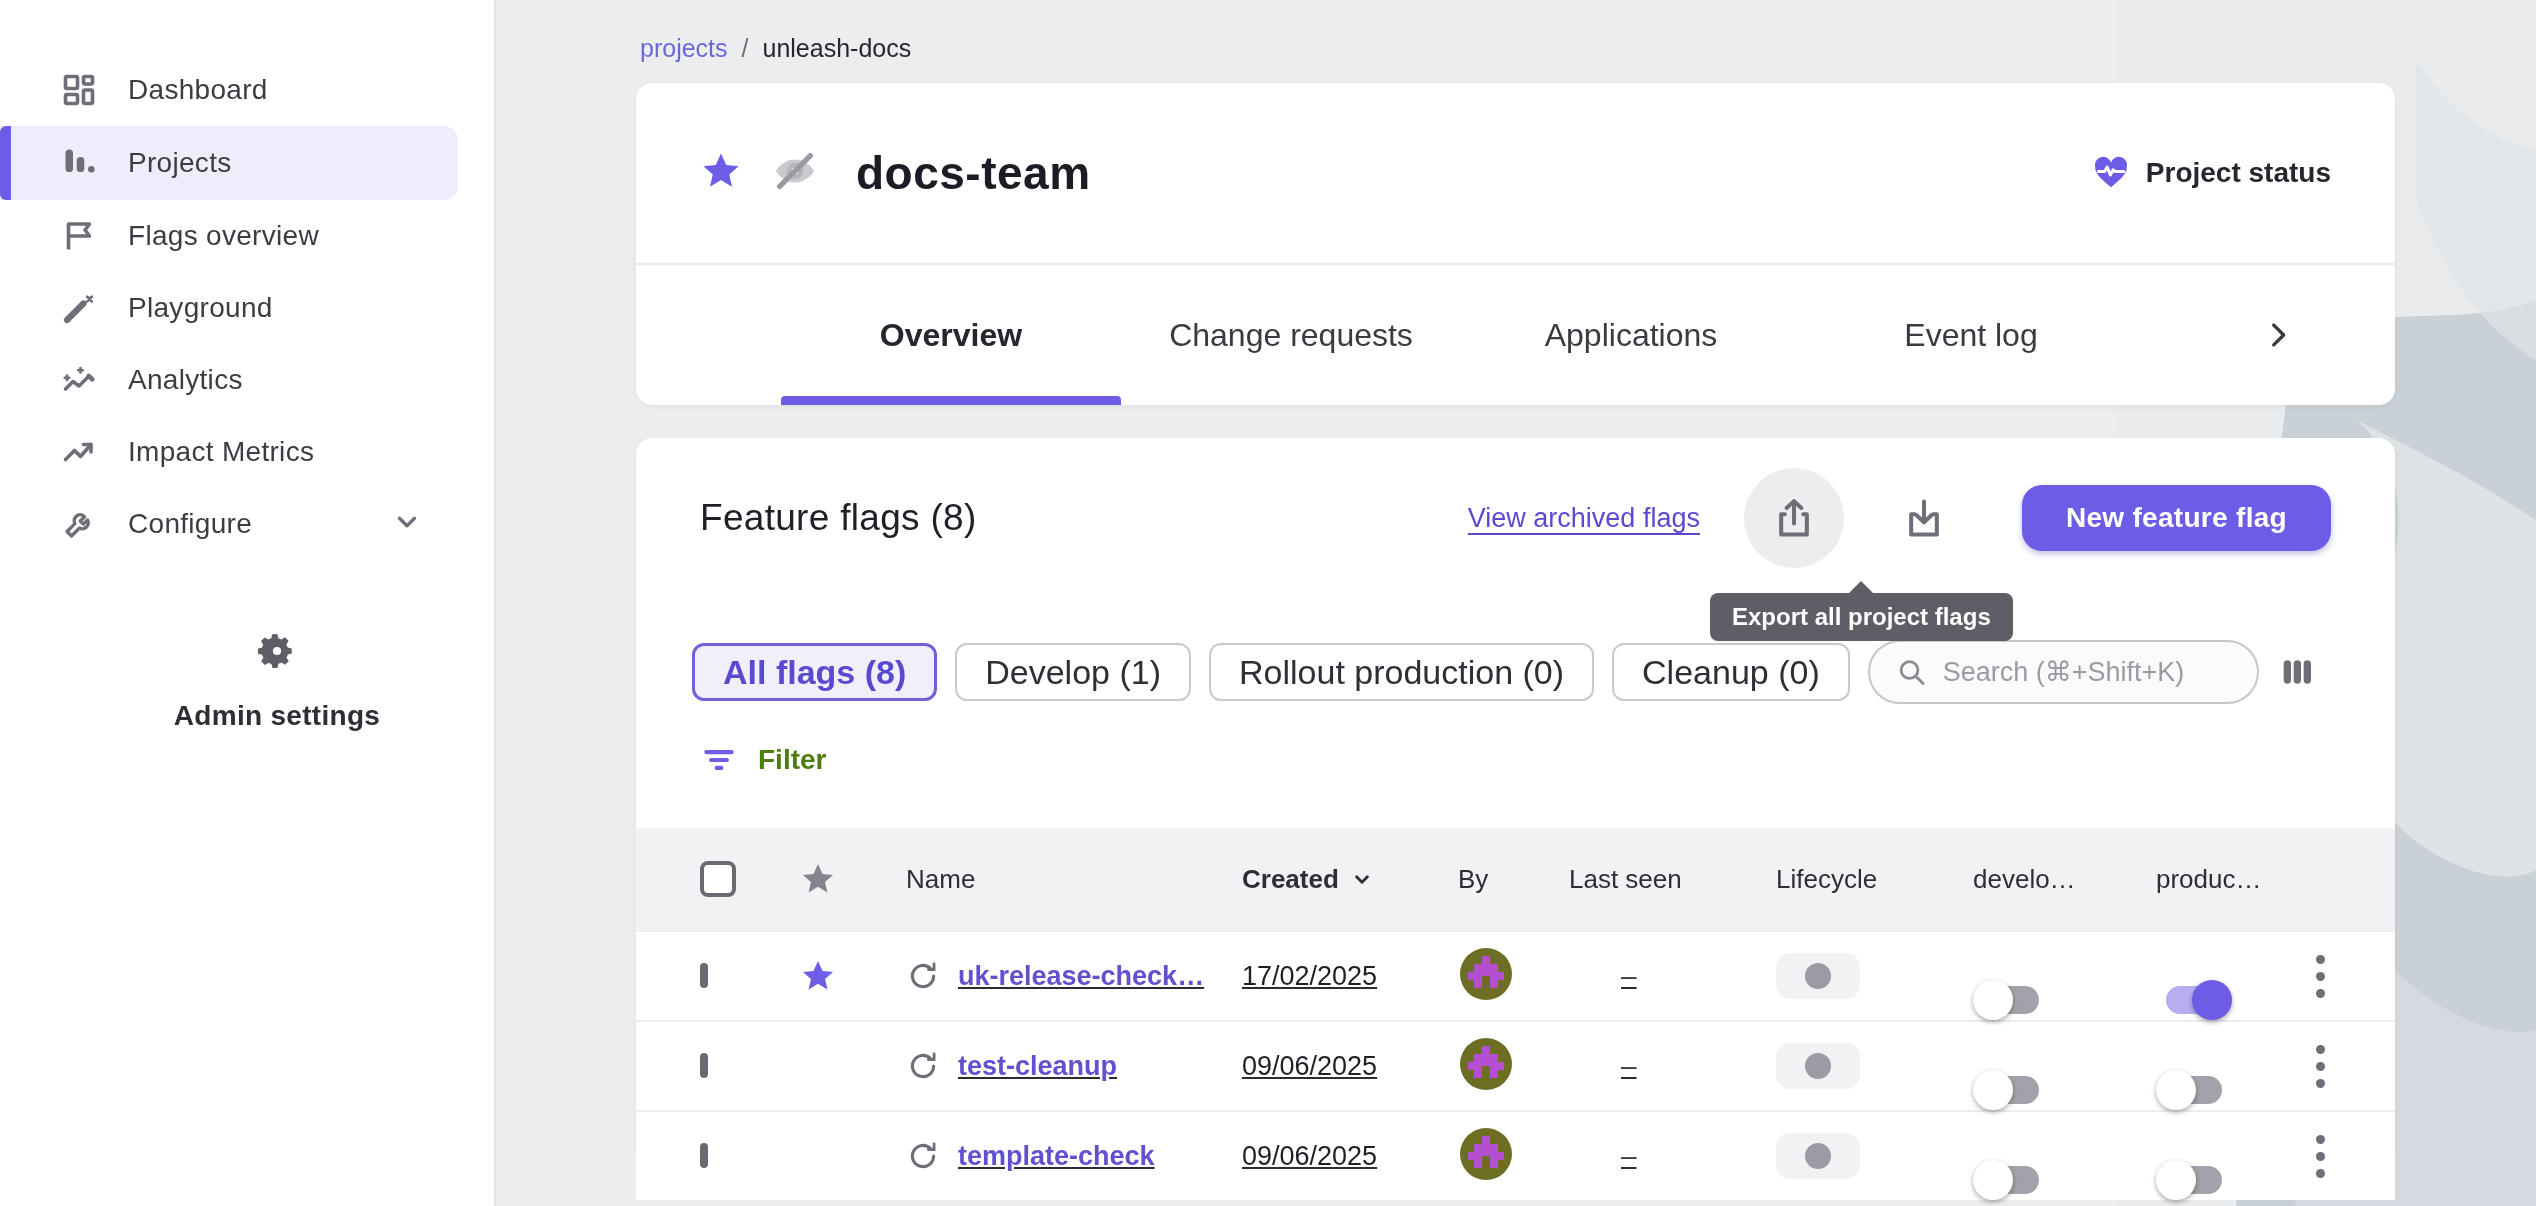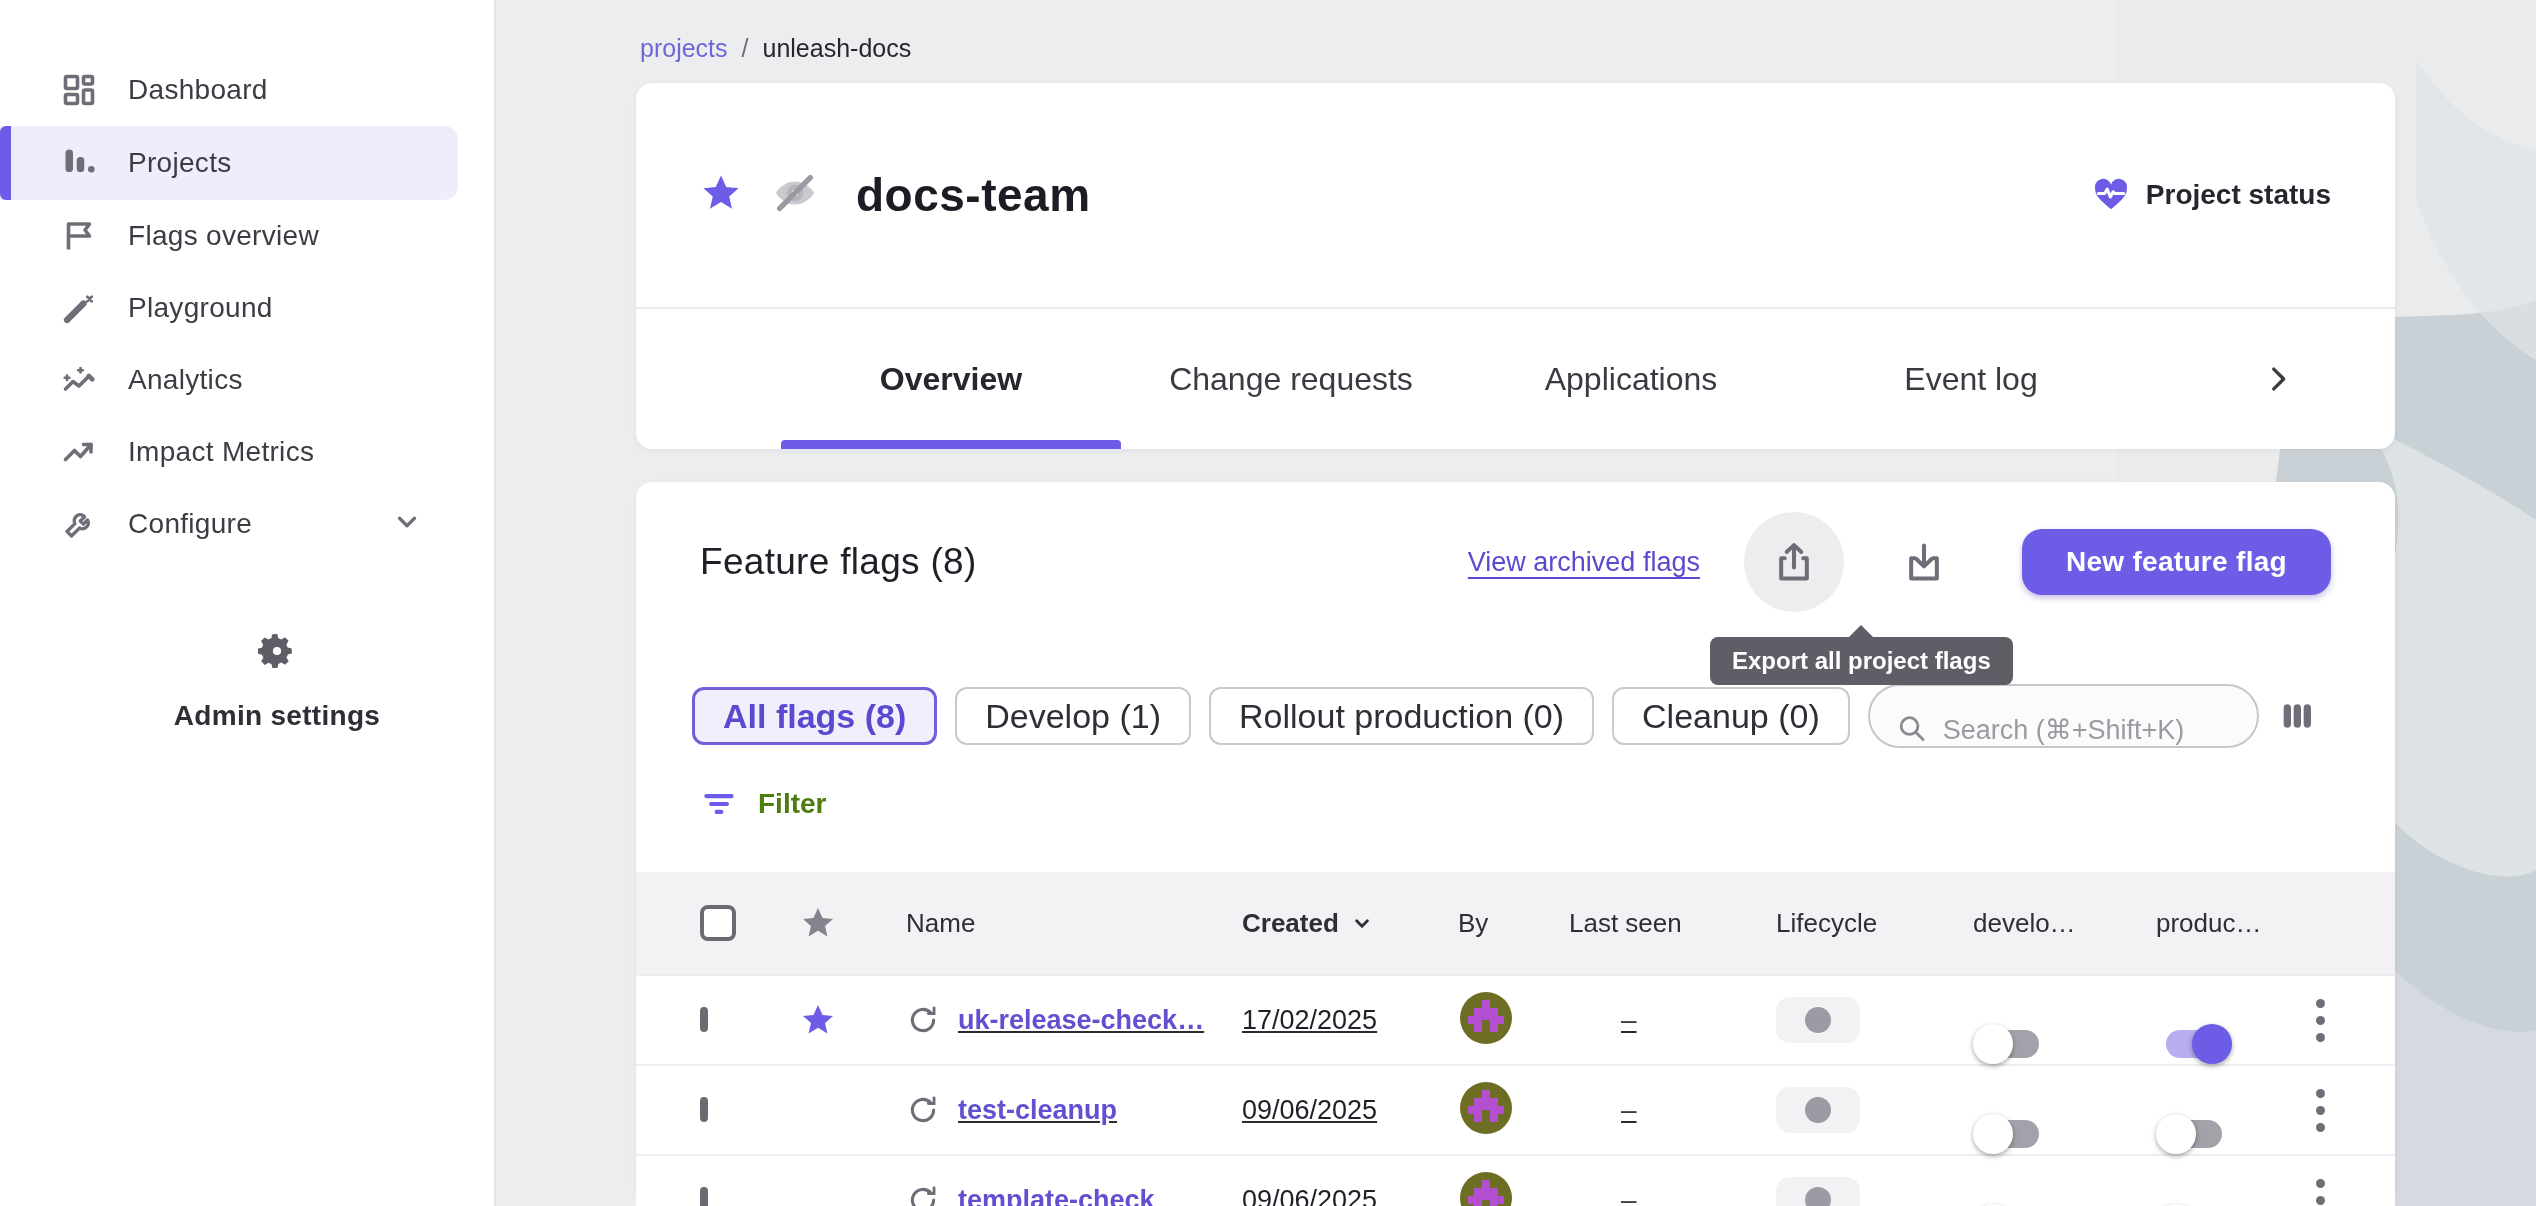--- a/index.html
+++ b/index.html
@@ -24,21 +24,21 @@
   .main { position:absolute; left:496px; top:0; right:0; bottom:0; z-index:1; }
   .breadcrumb { padding:34px 0 0 144px; font-size:25px; display:flex; gap:14px; align-items:center; }
   .breadcrumb .bc-link { color:#7166d9; cursor:pointer; }
   .breadcrumb .bc-sep { color:#6e6e78; }
   .breadcrumb .bc-cur { color:#26262e; }
 
   .card { background:#fff; border-radius:16px; box-shadow:0 2px 6px rgba(30,30,50,.05); margin-left:140px; width:1759px; position:relative; }
 
   
   .project-card { margin-top:20px; }
-  .project-head { height:224px; display:flex; align-items:center; padding:0 64px; gap:30px; }
+  .project-head { height:180px; display:flex; align-items:center; padding:0 64px; gap:30px; }
   .project-title { font-size:46px; font-weight:700; color:#1c1c24; margin-left:8px; letter-spacing:.5px; }
   .status-btn { margin-left:auto; display:flex; align-items:center; gap:16px; cursor:pointer; }
   .status-btn span { font-size:28px; font-weight:700; color:#26262e; }
   .tabs-row { height:142px; border-top:2px solid #eaeaee; display:flex; align-items:stretch; padding-left:145px; }
   .tab { width:340px; display:flex; align-items:center; justify-content:center; font-size:32px; color:#3a3a42; position:relative; cursor:pointer; }
   .tab.active { font-weight:700; color:#26262e; }
   .tab.active::after { content:""; position:absolute; left:0; right:0; bottom:0; height:9px; background:#6c5ce6; border-radius:4px 4px 0 0; }
   .tabs-more { margin-left:auto; margin-right:100px; display:flex; align-items:center; cursor:pointer; }
 
   
@@ -50,21 +50,21 @@
   .icon-btn { width:100px; height:100px; border-radius:50%; display:flex; align-items:center; justify-content:center; cursor:pointer; }
   .icon-btn.hovered { background:#ededf0; }
   .primary-btn { background:#6c5ce6; color:#fff; font-size:28px; font-weight:700; border:none; border-radius:20px; height:66px; padding:0 44px; margin-left:18px; cursor:pointer; box-shadow:0 3px 6px rgba(60,40,160,.3); letter-spacing:.3px; }
 
   .tooltip { position:absolute; top:155px; left:1074px; background:#5e5e67; color:#fff; font-size:24px; font-weight:700; padding:10px 22px; border-radius:8px; white-space:nowrap; z-index:5; }
   .tooltip::before { content:""; position:absolute; top:-12px; left:50%; transform:translateX(-50%); border-left:14px solid transparent; border-right:14px solid transparent; border-bottom:14px solid #5e5e67; }
 
   .chips-row { margin-top:86px; padding:0 56px; display:flex; align-items:center; gap:18px; }
   .chip { height:58px; padding:0 28px; display:flex; align-items:center; font-size:34px; color:#2e2e36; background:#fff; border:2px solid #c9c9ce; border-radius:12px; cursor:pointer; white-space:nowrap; }
   .chip.active { border:3px solid #7161d9; background:#f1effc; color:#5a4ad0; font-weight:700; }
-  .search-pill { height:64px; width:496px; border:2px solid #c6c6cc; background:#fbfbfc; border-radius:32px; display:flex; align-items:flex-end; padding:0 26px; gap:16px; }
+  .search-pill { height:64px; width:496px; border:2px solid #c6c6cc; background:#fbfbfc; border-radius:32px; display:flex; align-items:center; padding:0 26px; gap:16px; }
   .search-pill input { border:none; outline:none; background:transparent; font-size:27px; width:100%; font-family:inherit; color:#2e2e36; }
   .search-pill input::placeholder { color:#9a9aa2; }
   .columns-btn { margin-left:auto; margin-right:22px; cursor:pointer; display:flex; }
 
   .filter-row { margin-top:28px; padding:0 64px; height:56px; display:flex; align-items:center; gap:20px; cursor:pointer; }
   .filter-row span { font-size:28px; font-weight:700; color:#4d7c0f; }
 
   
   .ftable { margin-top:40px; }
   .trow { display:grid; grid-template-columns:100px 106px 336px 216px 111px 207px 197px 183px 154px 1fr; align-items:center; padding:0 64px; }

